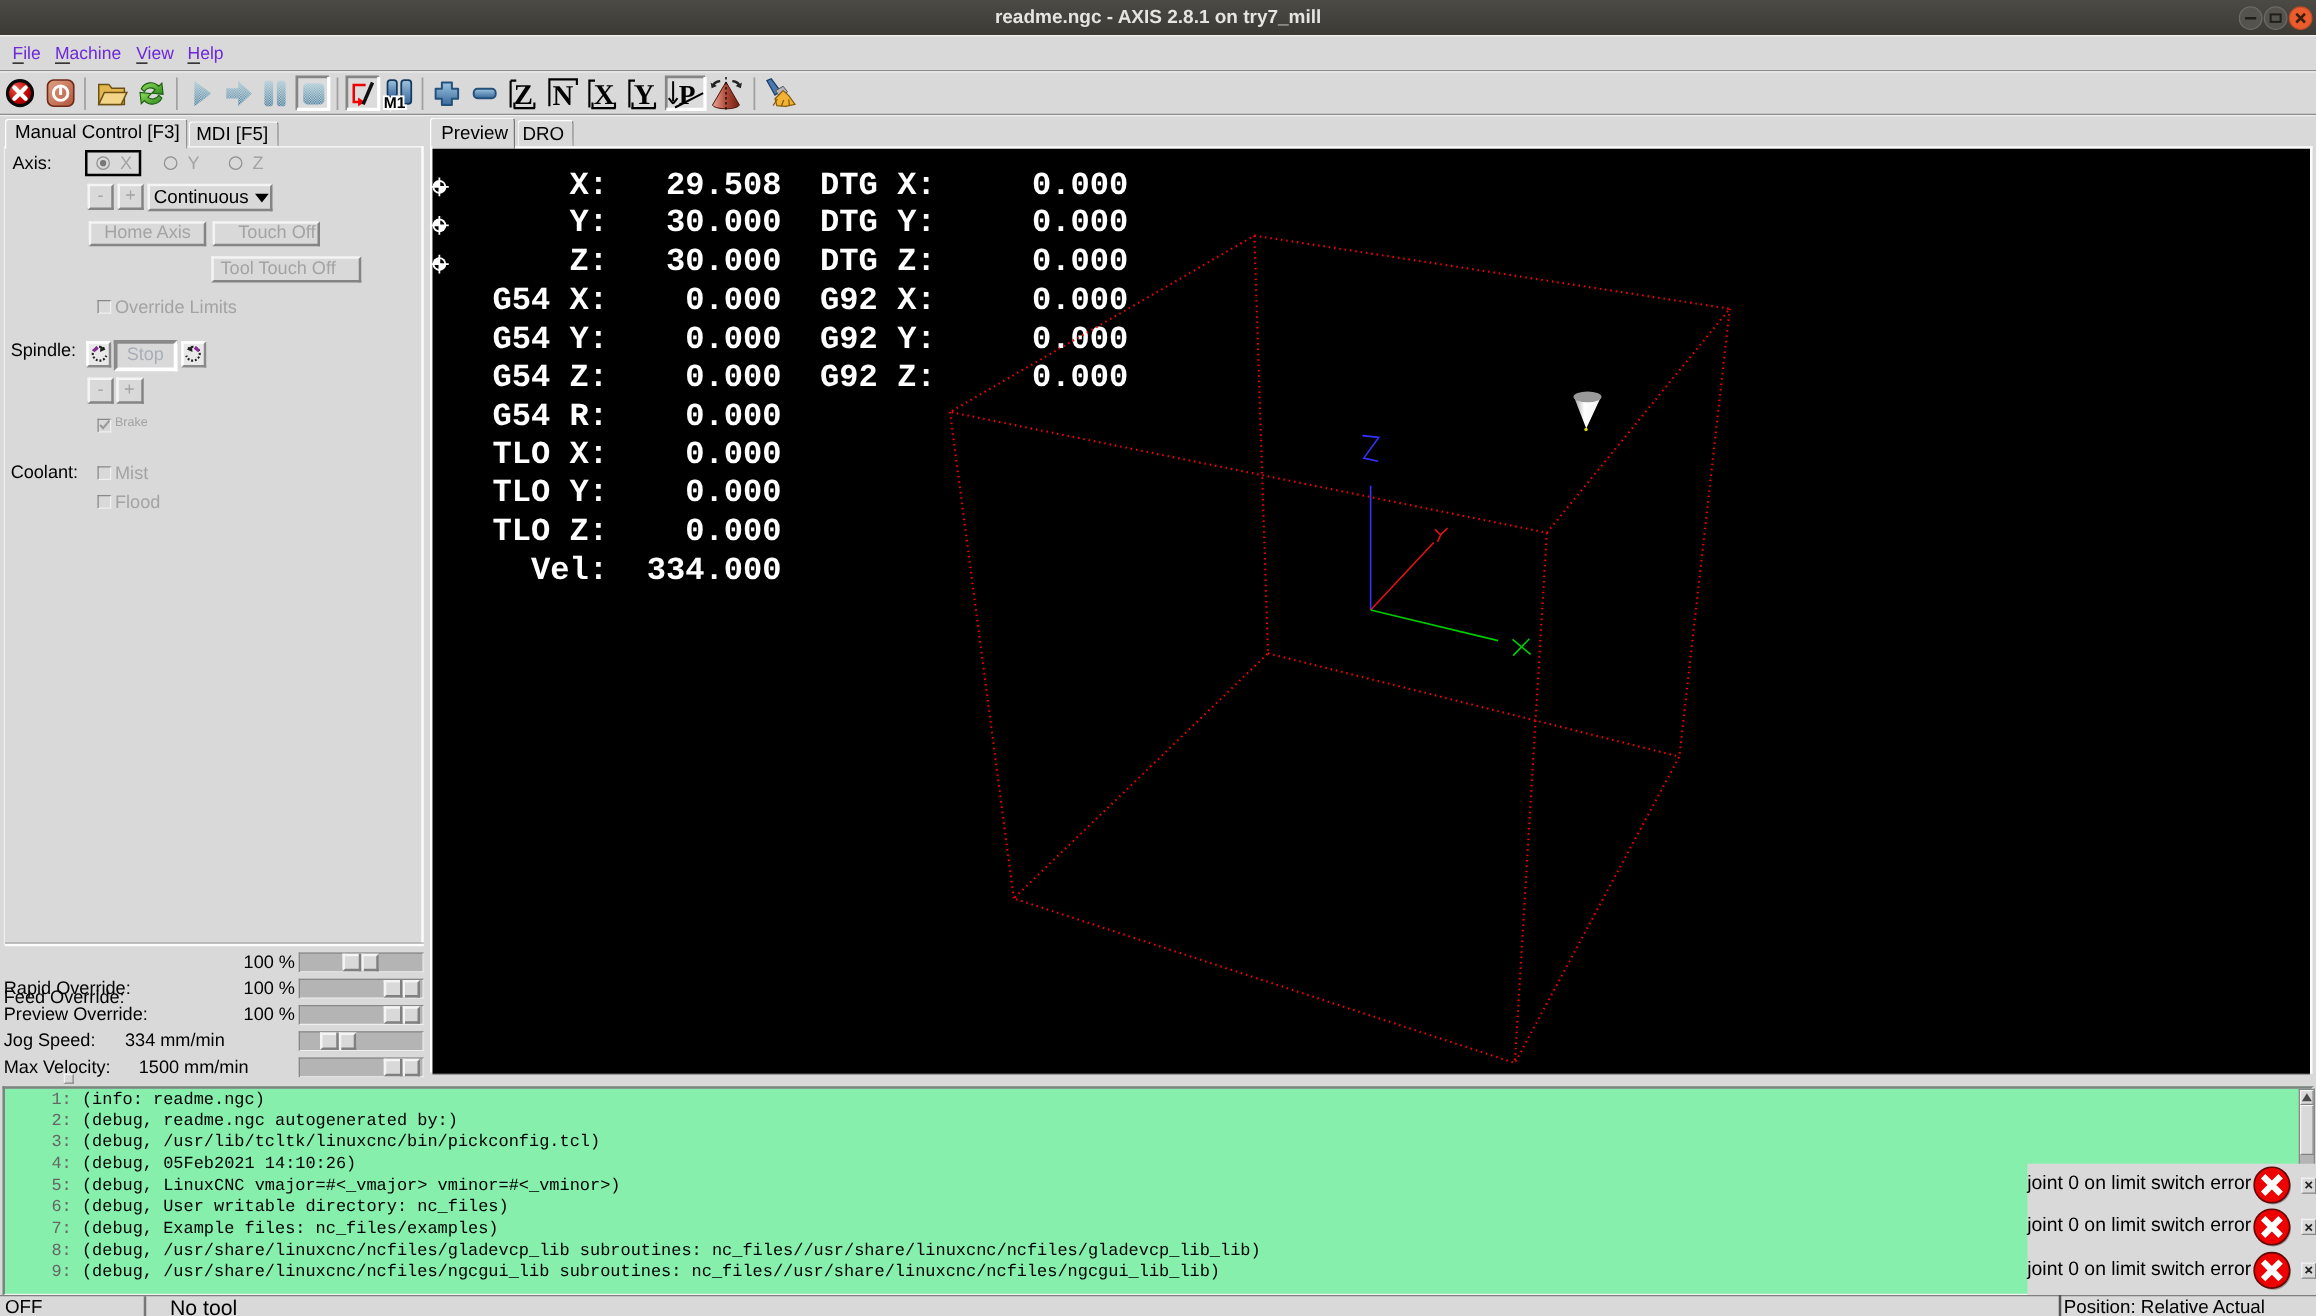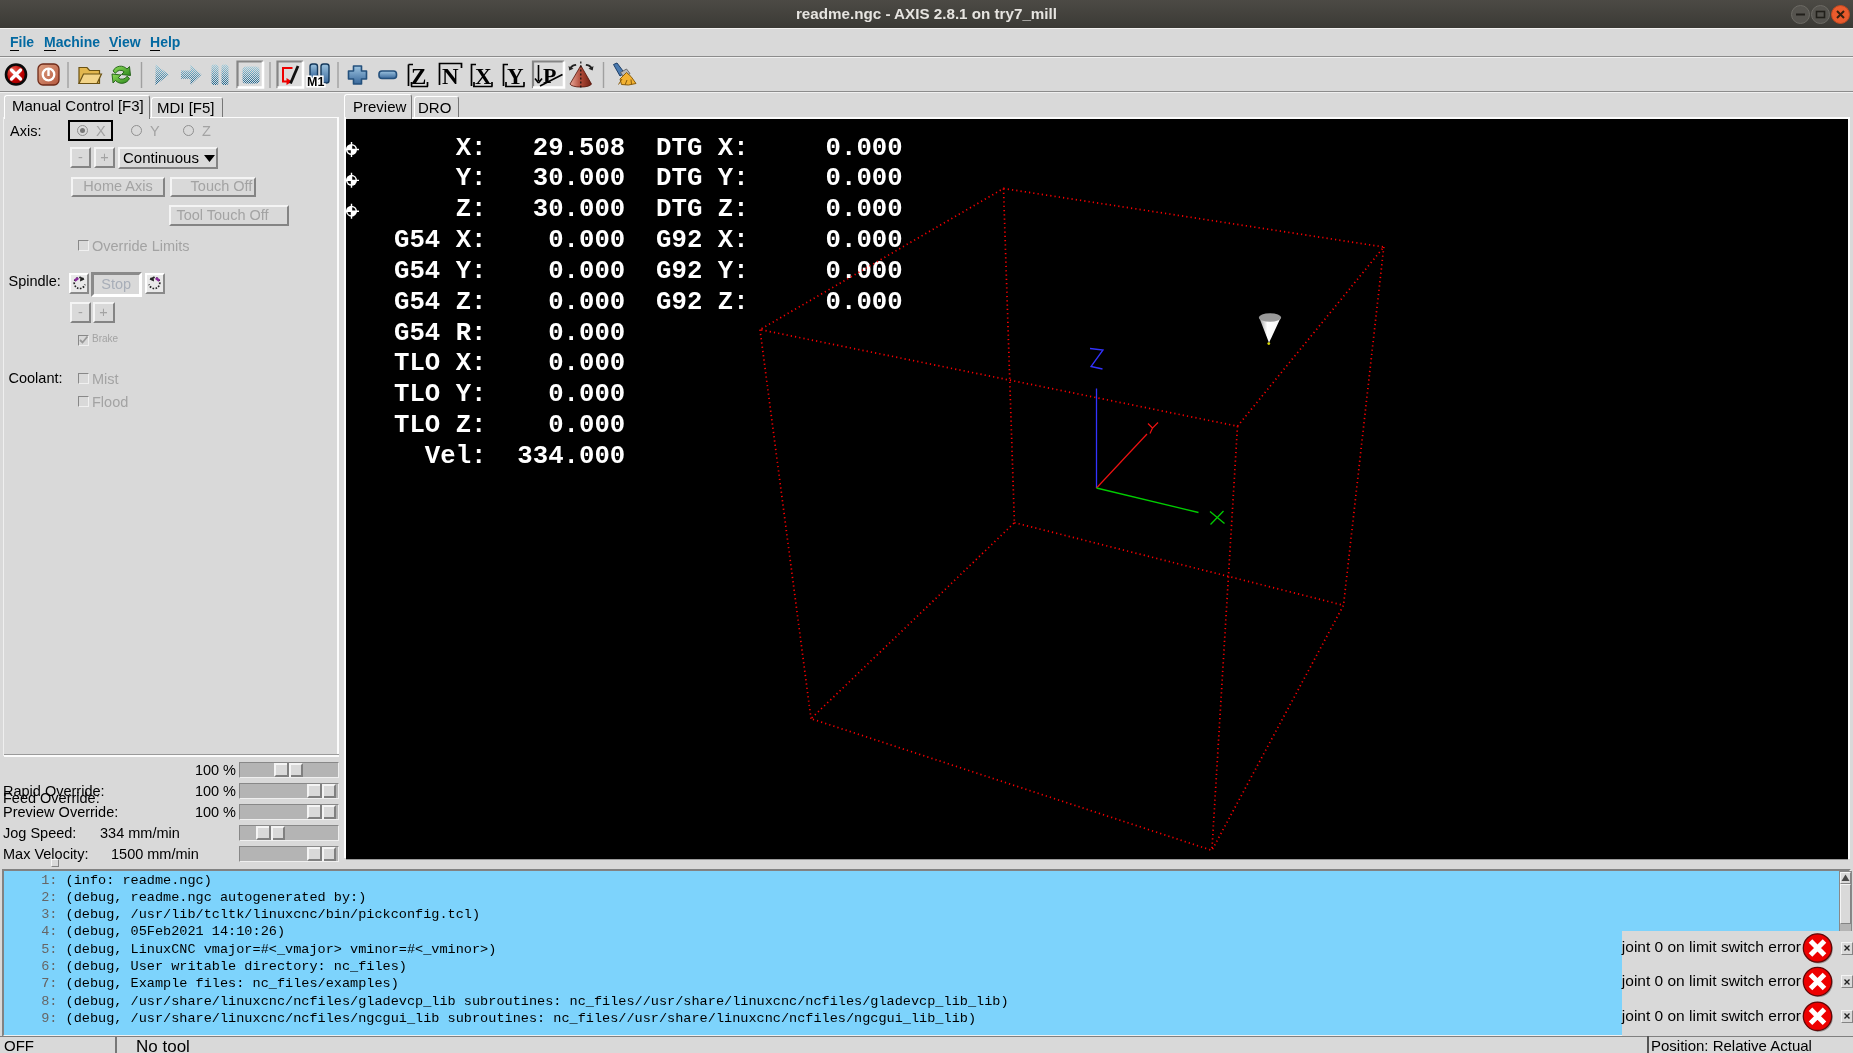--- a/index.html
+++ b/index.html
@@ -8,36 +8,36 @@
   .abs{position:absolute;}
   
   #titlebar{left:0;top:0;width:1853px;height:28px;
     background:linear-gradient(#4c4a45,#3b3a35);}
   #title-text{left:0;top:4.5px;width:1853px;text-align:center;color:#e6e4e0;
     font-size:15.2px;font-weight:bold;}
   .winbtn{width:17px;height:17px;border-radius:50%;top:5px;}
   
   #menubar{left:0;top:28px;width:1853px;height:29px;background:#d9d9d9;
     border-top:1px solid #f3f2f0;}
-  .menuitem{top:34px;font-size:14px;color:#0369a1;font-weight:bold;}
+  .menuitem{top:34px;font-size:14px;color:#6d28d9;}
   .menuitem u{text-decoration:none;border-bottom:1px solid #000;padding-bottom:0px;}
   
   #toolbar{left:0;top:57px;width:1853px;height:36px;background:#d9d9d9;}
   
   .raised{background:#d9d9d9;border-top:2px solid #f4f4f4;border-left:2px solid #f4f4f4;
     border-bottom:2px solid #848484;border-right:2px solid #848484;box-sizing:border-box;}
   .gtext{color:#a3a3a3;}
   .btxt{font-size:14.5px;text-align:center;}
   .lab{font-size:14.5px;color:#000;}
   
   .tab{box-sizing:border-box;background:#d9d9d9;border-top:1px solid #ffffff;
     border-left:1px solid #ffffff;border-right:1px solid #777;
     border-radius:3px 3px 0 0;font-size:14.5px;color:#000;}
   
-  #log{left:2px;top:869px;width:1849px;height:168px;background:#7dd3fc;
+  #log{left:2px;top:869px;width:1849px;height:168px;background:#86efac;
     border:2px solid #828282;border-bottom-color:#f0f0f0;border-right-color:#f0f0f0;box-sizing:border-box;}
   #logpre{font-family:"Liberation Mono",monospace;font-size:13.55px;line-height:17.3px;
     margin:0;position:absolute;left:29px;top:0.5px;color:#000;}
   #logpre .n{color:#666;}
   #dro{font-family:"Liberation Mono",monospace;font-weight:bold;}
   
   #statusbar{left:0;top:1036px;width:1853px;height:17px;background:#d9d9d9;
     border-top:1px solid #808080;box-sizing:border-box;font-size:14px;}
   
   #errpanel{left:1622px;top:931px;width:231px;height:106px;background:#d9d9d9;}

